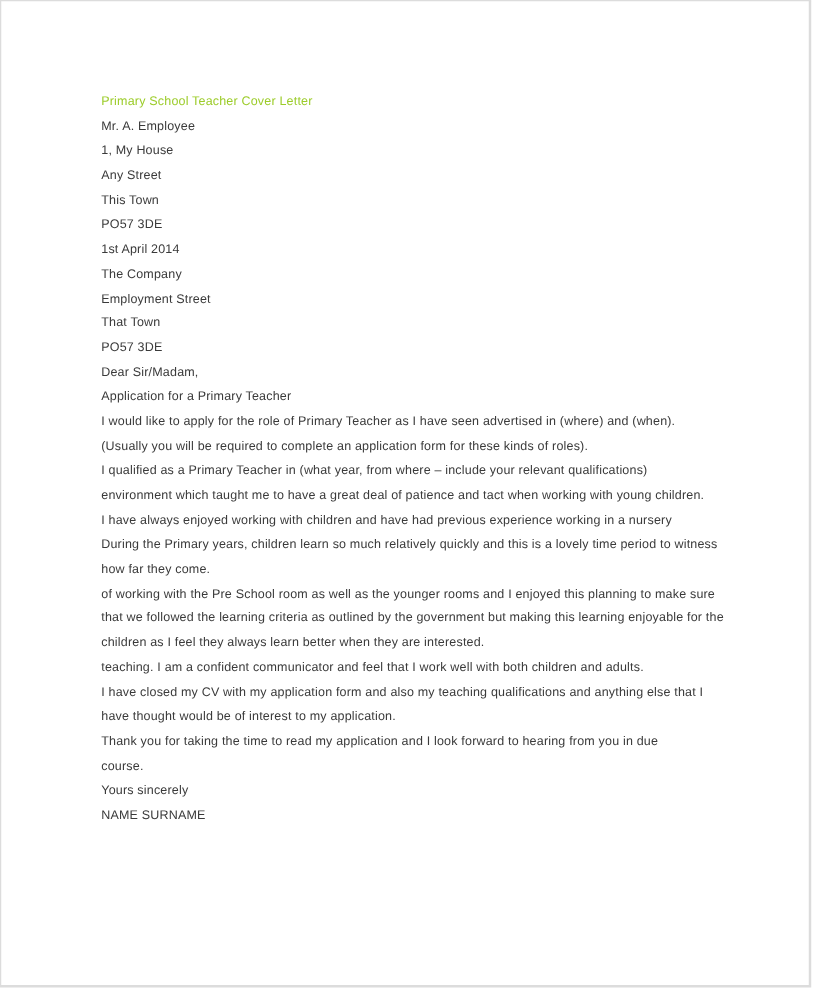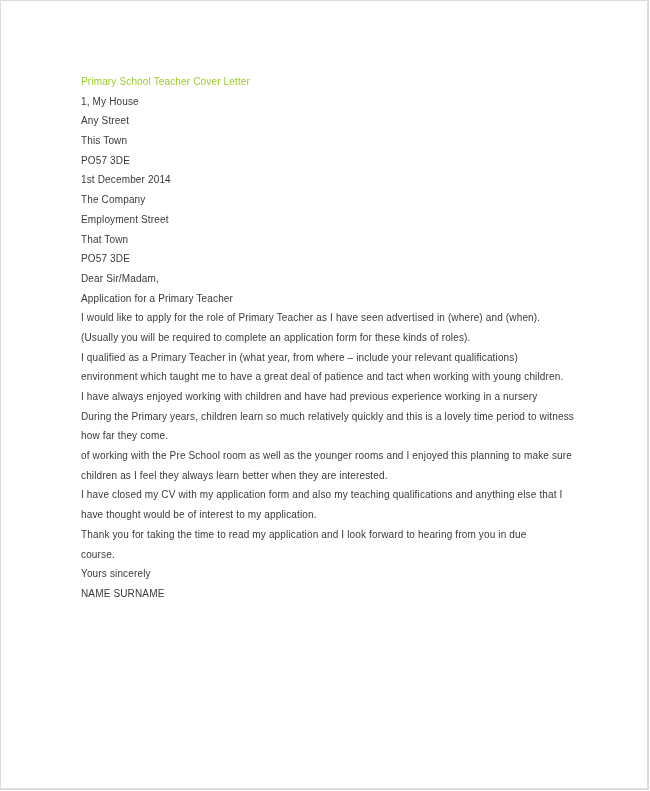--- a/index.html
+++ b/index.html
@@ -41,44 +41,47 @@
       color: #9ccc2a;
     }
   </style>
 </head>
 <body>
 
 <div class="page">
   <div class="letter">
     <div class="line title">Primary School Teacher Cover Letter</div>
 
+    <div class="line">Mr. A. Employee</div>
     <div class="line">1, My House</div>
     <div class="line">Any Street</div>
     <div class="line">This Town</div>
     <div class="line">PO57 3DE</div>
 
-    <div class="line">1st December 2014</div>
+    <div class="line">1st April 2014</div>
 
     <div class="line">The Company</div>
     <div class="line">Employment Street</div>
     <div class="line">That Town</div>
     <div class="line">PO57 3DE</div>
 
     <div class="line">Dear Sir/Madam,</div>
     <div class="line">Application for a Primary Teacher</div>
 
     <div class="line">I would like to apply for the role of Primary Teacher as I have seen advertised in (where) and (when).</div>
     <div class="line">(Usually you will be required to complete an application form for these kinds of roles).</div>
     <div class="line">I qualified as a Primary Teacher in (what year, from where – include your relevant qualifications)</div>
     <div class="line">environment which taught me to have a great deal of patience and tact when working with young children.</div>
     <div class="line">I have always enjoyed working with children and have had previous experience working in a nursery</div>
     <div class="line">During the Primary years, children learn so much relatively quickly and this is a lovely time period to witness</div>
     <div class="line">how far they come.</div>
     <div class="line">of working with the Pre School room as well as the younger rooms and I enjoyed this planning to make sure</div>
+    <div class="line">that we followed the learning criteria as outlined by the government but making this learning enjoyable for the</div>
     <div class="line">children as I feel they always learn better when they are interested.</div>
+    <div class="line">teaching. I am a confident communicator and feel that I work well with both children and adults.</div>
     <div class="line">I have closed my CV with my application form and also my teaching qualifications and anything else that I</div>
     <div class="line">have thought would be of interest to my application.</div>
     <div class="line">Thank you for taking the time to read my application and I look forward to hearing from you in due</div>
     <div class="line">course.</div>
 
     <div class="line">Yours sincerely</div>
     <div class="line">NAME SURNAME</div>
   </div>
 </div>
 

